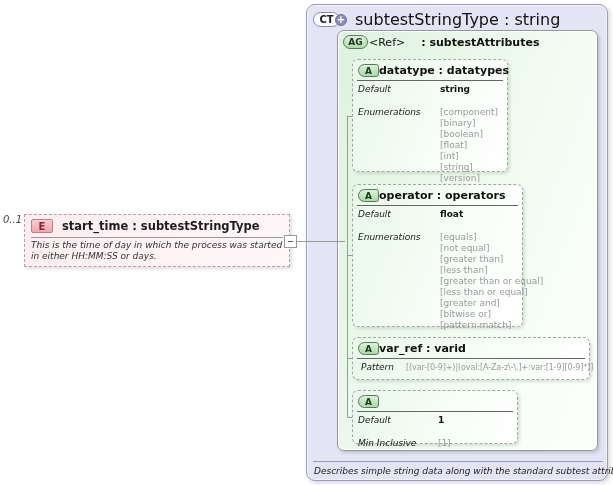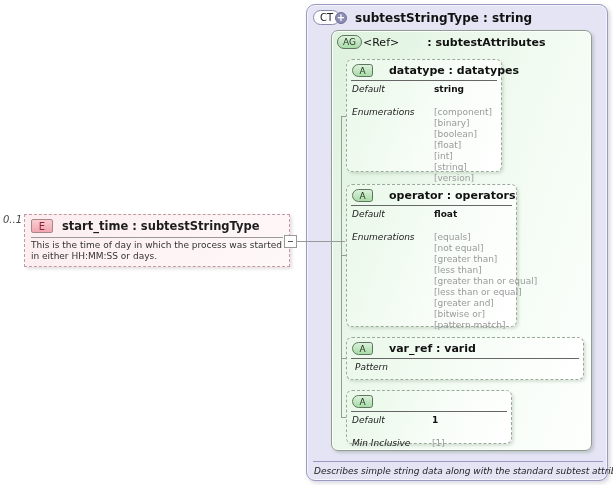--- a/index.html
+++ b/index.html
@@ -9,31 +9,31 @@
   
   .cardinality { position: absolute; left: 3px; top: 214px; font-size: 10px; font-style: italic; color: #444; }
   .element-box {
     position: absolute; left: 24px; top: 214px; width: 266px; height: 53px;
     background: linear-gradient(135deg, #fcedf0 0%, #fef8f9 100%);
     border: 1px dashed #c49aa2; box-shadow: 2px 2px 3px rgba(150,130,140,0.25);
   }
   .element-header { display: flex; align-items: center; padding: 4px 0 0 6px; }
   .badge {
     display: inline-flex; align-items: center; justify-content: center;
-    font-weight: normal; flex: 0 0 auto;
+    font-weight: bold; flex: 0 0 auto;
   }
   .e-badge {
     width: 22px; height: 14px; font-size: 10px; color: #8c2433;
     background: linear-gradient(to bottom, #f9cdd3, #f0a6b0);
     border: 1px solid #a88; border-radius: 2px;
   }
   .element-title { margin-left: 9px; font-size: 11.5px; font-weight: bold; color: #1d1d1d; white-space: nowrap; }
   .element-sep { margin: 4px 6px 0 6px; border-top: 1px solid #999; }
   .element-annotation {
-    margin: 2px 6px 0 6px; font-size: 9px; color: #333; line-height: 11px; width: 253px;
+    margin: 2px 6px 0 6px; font-size: 9px; font-style: italic; color: #333; line-height: 11px; width: 253px;
   }
 
   
   .collapse-square {
     position: absolute; left: 284px; top: 235px; width: 13px; height: 13px;
     background: #fff; border: 1px solid #999; z-index: 6;
     display: flex; align-items: center; justify-content: center;
   }
   .collapse-square .dash { width: 5px; height: 1px; background: #555; }
   .h-line { position: absolute; left: 297px; top: 241px; width: 48px; height: 1px; background: #999; z-index: 6; }
@@ -50,53 +50,53 @@
   .ct-badge {
     width: 27px; height: 15px; font-size: 10px; color: #222;
     background: #fdfdff; border: 1px solid #8a8aa8; border-radius: 8px;
   }
   .plus-circle {
     position: relative; margin-left: -5px; width: 12px; height: 12px; border-radius: 50%;
     background: #8c8cb4; border: 1px solid #70709a; color: #fff;
     display: inline-flex; align-items: center; justify-content: center;
     font-size: 10px; font-weight: bold; line-height: 10px; z-index: 2;
   }
-  .ct-title { margin-left: 8px; font-size: 12px; font-weight: bold; color: #111; white-space: nowrap; }
+  .ct-title { margin-left: 8px; font-size: 16px; font-weight: normal; color: #111; white-space: nowrap; }
 
   
   .ag-box {
-    position: absolute; left: 24px; top: 25px; width: 261px; height: 421px;
+    position: absolute; left: 30px; top: 25px; width: 261px; height: 421px;
     background: linear-gradient(110deg, #def2de 0%, #f2fbf2 55%, #fdfffd 100%);
     border: 1px solid #8f9f8f; border-radius: 7px;
     box-shadow: 2px 2px 3px rgba(110,130,110,0.3), inset 0 0 0 1px #ffffff;
   }
   .ag-header { position: absolute; left: 5px; top: 4px; display: flex; align-items: center; }
   .ag-badge {
     width: 25px; height: 14px; font-size: 9px; color: #233823;
     background: linear-gradient(to bottom, #ddf2dd, #aadcaa);
     border: 1px solid #5f755f; border-radius: 7px;
   }
   .ag-ref { margin-left: 1px; font-size: 11px; font-weight: normal; color: #111; }
-  .ag-type { margin-left: 28px; font-size: 11px; font-weight: bold; color: #111; white-space: nowrap; }
+  .ag-type { margin-left: 16px; font-size: 11px; font-weight: bold; color: #111; white-space: nowrap; }
 
   
   .attr-box {
     position: absolute;
     background: linear-gradient(110deg, #e9f8e9 0%, #f8fdf8 60%, #ffffff 100%);
     border: 1px dashed #9aab9a; border-radius: 6px;
     box-shadow: 2px 2px 3px rgba(110,130,110,0.22);
     z-index: 5;
   }
   .attr-header { display: flex; align-items: center; padding: 4px 0 0 5px; }
   .a-badge {
     width: 21px; height: 13px; font-size: 9px; color: #233823;
     background: linear-gradient(to bottom, #daf1da, #a8dba8);
     border: 1px solid #5f755f; border-radius: 7px 3px 3px 7px;
   }
-  .attr-title { margin-left: 16px; font-size: 11px; font-weight: bold; color: #111; white-space: nowrap; }
+  .attr-title { margin-left: 0; font-size: 11px; font-weight: bold; color: #111; white-space: nowrap; }
   .attr-sep { margin: 3px 4px 0 4px; border-top: 1px solid #666; }
   .facets { display: grid; padding: 3px 0 0 5px; column-gap: 0; row-gap: 0; gap: 12px; }
   .facets.cols-wide { grid-template-columns: 70px 1fr; }
   .facets.cols-narrow { grid-template-columns: 36px 1fr; text-align: right; }
   .facets.cols-mid { grid-template-columns: 68px 1fr; }
   .facet-label { font-size: 9px; font-style: italic; color: #222; line-height: 11px; white-space: nowrap; }
   .facet-value { font-size: 9px; color: #9a9a9a; line-height: 11px; white-space: nowrap; }
   .facet-value.default { color: #111; font-weight: bold; }
   .enum-list div { font-size: 9px; color: #9a9a9a; line-height: 11px; white-space: nowrap; }
   .pattern-value { font-size: 8px; letter-spacing: -0.1px; }
@@ -196,20 +196,21 @@
       </div>
 
       <div class="attr-box" style="left:14px; top:306px; width:238px; height:43px;">
         <div class="attr-header">
           <span class="badge a-badge">A</span>
           <span class="attr-title">var_ref : varid</span>
         </div>
         <div class="attr-sep"></div>
         <div class="facets cols-narrow">
           <div class="facet-label">Pattern</div>
+          <div class="facet-value pattern-value">[(var-[0-9]+)|(oval:[A-Za-z\-\.]+:var:[1-9][0-9]*)]</div>
         </div>
       </div>
 
       <div class="attr-box" style="left:14px; top:359px; width:166px; height:54px;">
         <div class="attr-header">
           <span class="badge a-badge">A</span>
         </div>
         <div class="attr-sep"></div>
         <div class="facets cols-mid">
           <div class="facet-label">Default</div>

